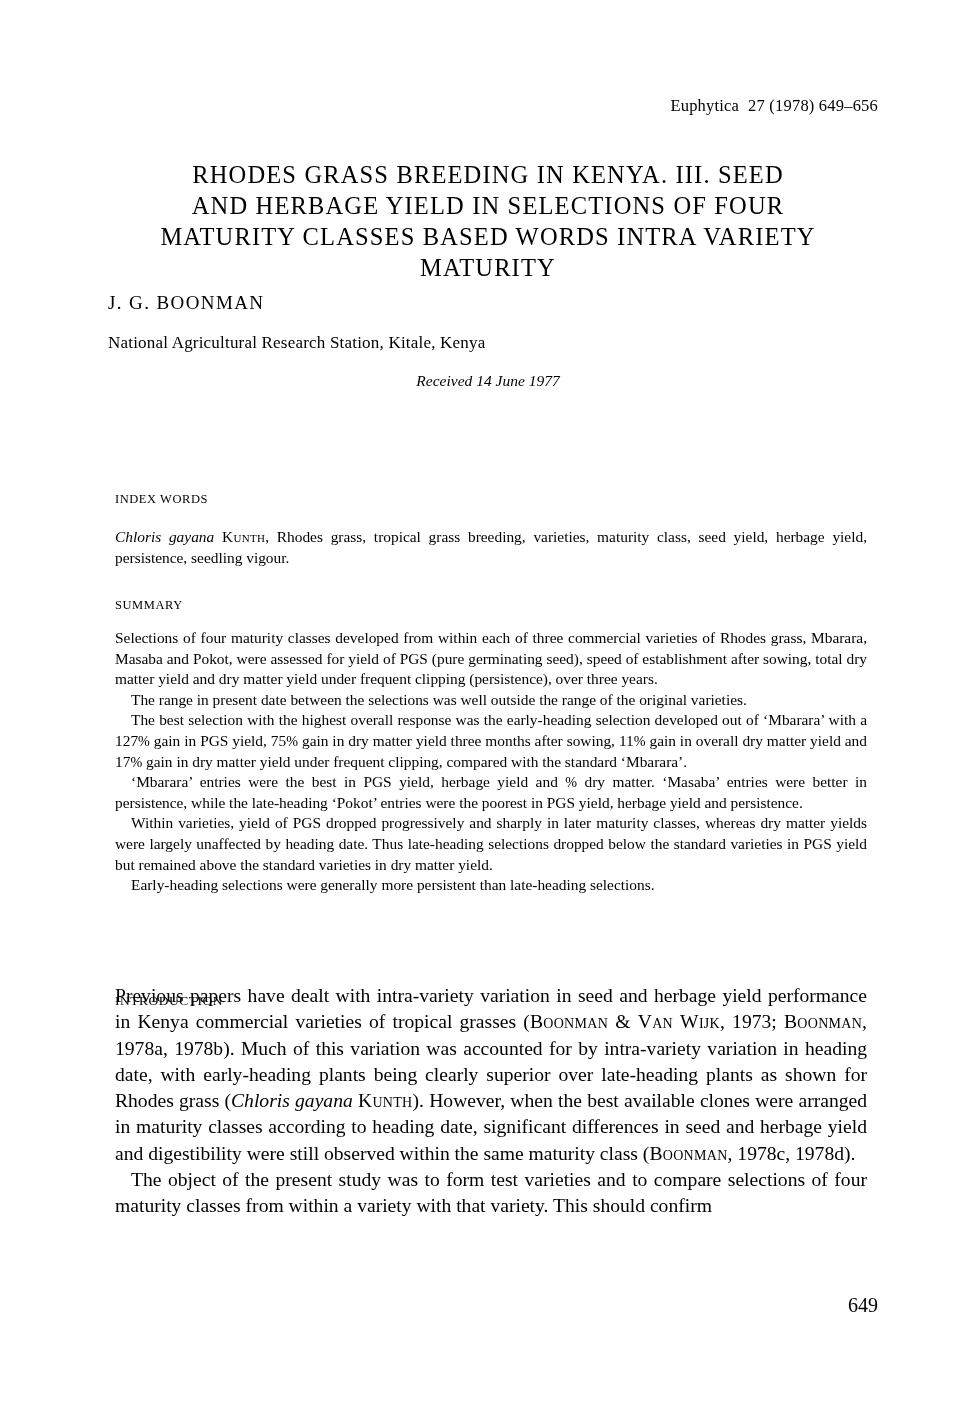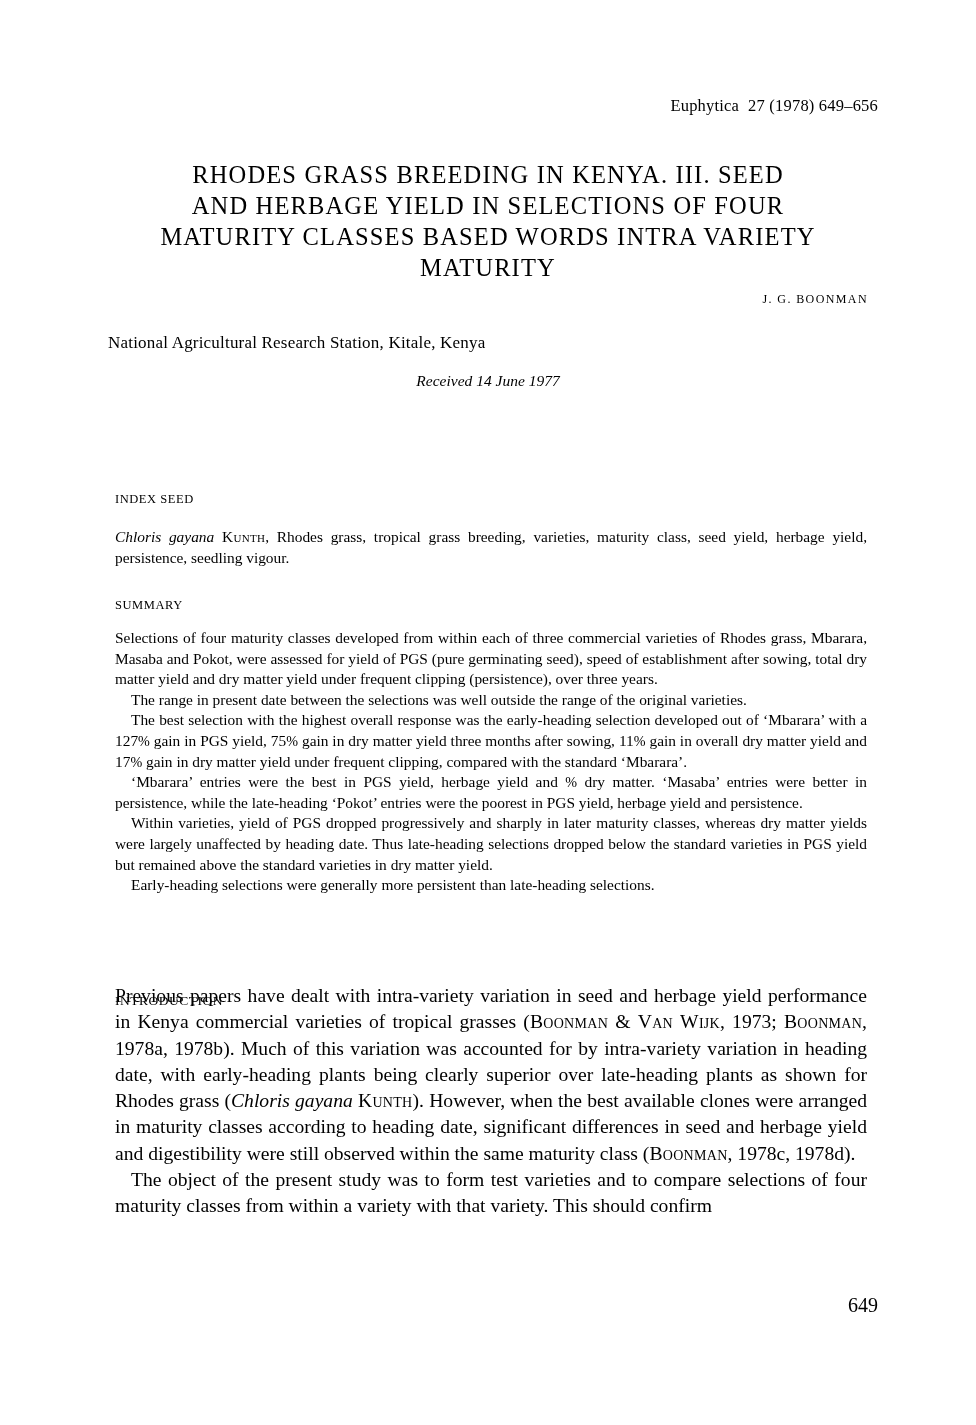--- a/index.html
+++ b/index.html
@@ -49,22 +49,22 @@
     white-space: nowrap;
     font-weight: normal;
   }
 
   
   .author {
     position: absolute;
     top: 292px;
     left: 108px;
     width: 760px;
-    text-align: right;
-    font-size: 12px;
+    text-align: left;
+    font-size: 19px;
     letter-spacing: 1.4px;
   }
   .affiliation {
     position: absolute;
     top: 333px;
     left: 108px;
     width: 760px;
     text-align: left;
     font-size: 17px;
     letter-spacing: 0.2px;
@@ -152,21 +152,21 @@
     <div class="title-line">RHODES GRASS BREEDING IN KENYA. III. SEED</div>
     <div class="title-line">AND HERBAGE YIELD IN SELECTIONS OF FOUR</div>
     <div class="title-line">MATURITY CLASSES BASED WORDS INTRA VARIETY</div>
     <div class="title-line">MATURITY</div>
   </h1>
 
   <div class="author">J. G. BOONMAN</div>
   <div class="affiliation">National Agricultural Research Station, Kitale, Kenya</div>
   <div class="received">Received 14 June 1977</div>
 
-  <div class="sec-head" id="index-words-head">INDEX SEED</div>
+  <div class="sec-head" id="index-words-head">INDEX WORDS</div>
   <div class="small-block" id="index-words-body">
     <span class="it">Chloris gayana</span><span> </span><span class="sc">Kunth</span><span>, Rhodes grass, tropical grass breeding, varieties, maturity class, seed yield, herbage yield, persistence, seedling vigour.</span>
   </div>
 
   <div class="sec-head" id="summary-head">SUMMARY</div>
   <div class="small-block" id="summary-body">
     <p>Selections of four maturity classes developed from within each of three commercial varieties of Rhodes grass, Mbarara, Masaba and Pokot, were assessed for yield of PGS (pure germinating seed), speed of establishment after sowing, total dry matter yield and dry matter yield under frequent clipping (persistence), over three years.</p>
     <p>The range in present date between the selections was well outside the range of the original varieties.</p>
     <p><span>The best selection with the highest overall response was the early-heading selection developed out of ‘Mbarara’ with a 127</span><span class="pct">%</span><span> gain in PGS yield, 75</span><span class="pct">%</span><span> gain in dry matter yield three months after sowing, 11</span><span class="pct">%</span><span> gain in overall dry matter yield and 17</span><span class="pct">%</span><span> gain in dry matter yield under frequent clipping, compared with the standard ‘Mbarara’.</span></p>
     <p><span>‘Mbarara’ entries were the best in PGS yield, herbage yield and </span><span class="pct">%</span><span> dry matter. ‘Masaba’ entries were better in persistence, while the late-heading ‘Pokot’ entries were the poorest in PGS yield, herbage yield and persistence.</span></p>

